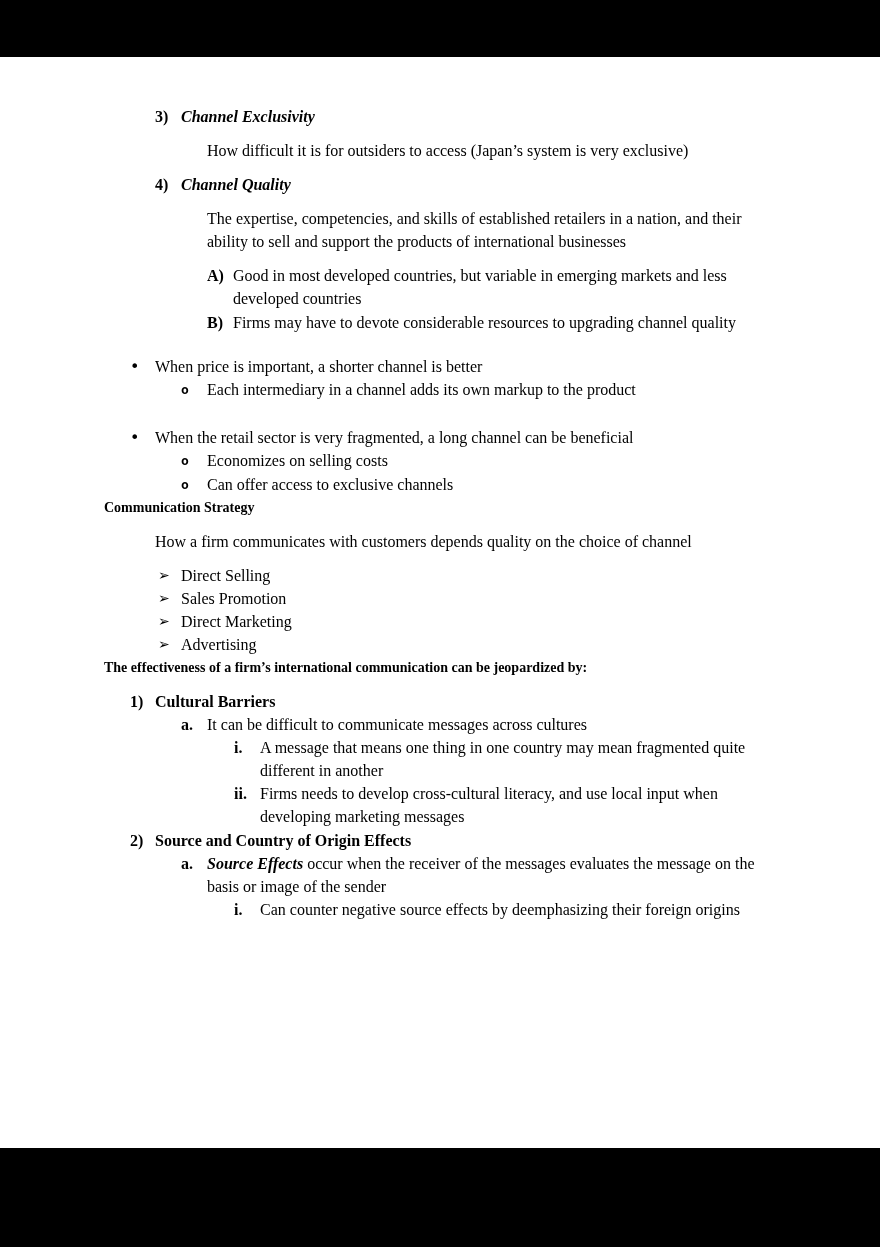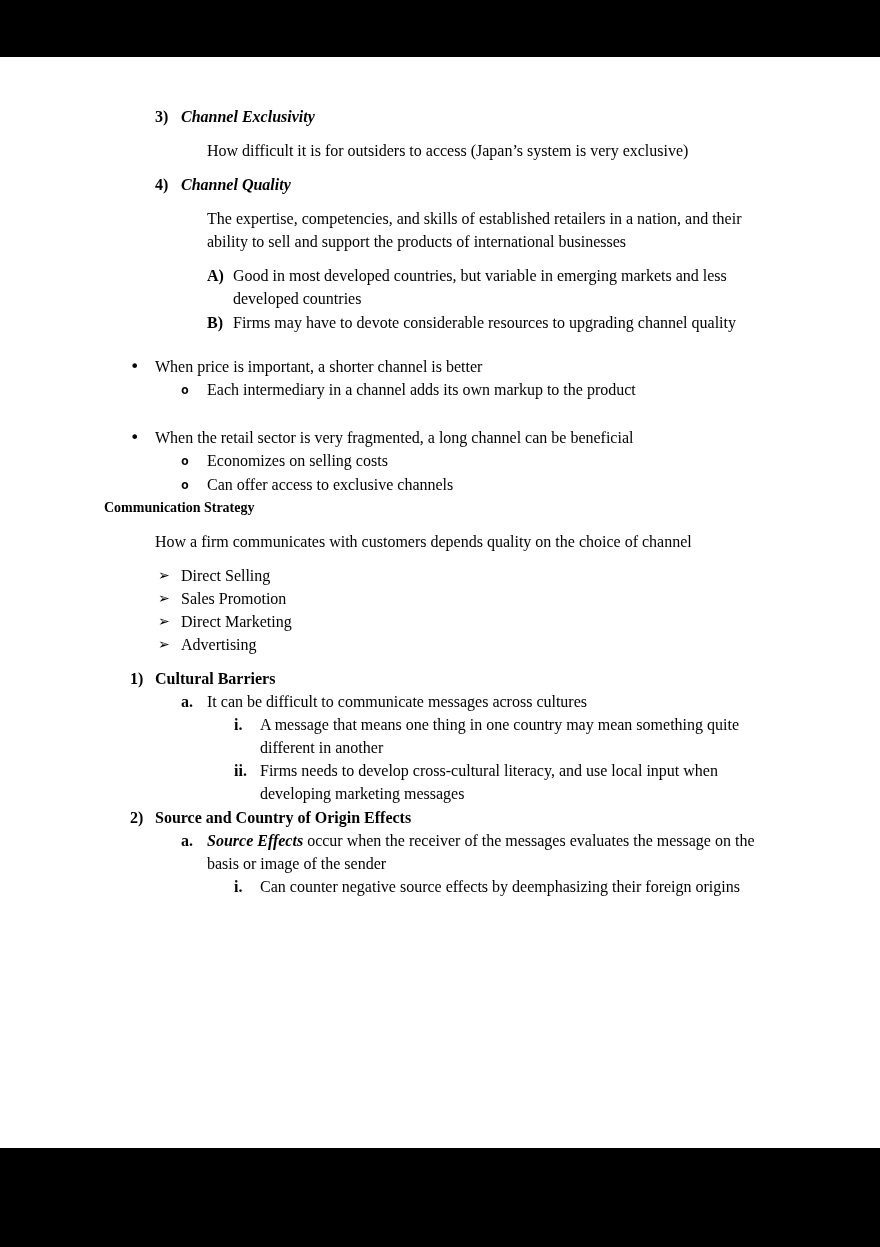--- a/index.html
+++ b/index.html
@@ -124,32 +124,33 @@
       </div>
       <div class="row ind-arr">
         <span class="marker w23 arrow">➢</span>
         <span class="text">Direct Marketing</span>
       </div>
       <div class="row ind-arr">
         <span class="marker w23 arrow">➢</span>
         <span class="text">Advertising</span>
       </div>
 
+      <h3 class="heading gap-md">The effectiveness of a firm’s international communication can be jeopardized by:</h3>
 
       <div class="row ind-1 gap-sm">
         <span class="marker w25 bold">1)</span>
         <span class="text bold">Cultural Barriers</span>
       </div>
       <div class="row ind-a">
         <span class="marker bold">a.</span>
         <span class="text">It can be difficult to communicate messages across cultures</span>
       </div>
       <div class="row ind-i">
         <span class="marker bold">i.</span>
-        <span class="text">A message that means one thing in one country may mean something quite different in another</span>
+        <span class="text">A message that means one thing in one country may mean fragmented quite different in another</span>
       </div>
       <div class="row ind-i">
         <span class="marker bold">ii.</span>
         <span class="text">Firms needs to develop cross-cultural literacy, and use local input when developing marketing messages</span>
       </div>
 
       <div class="row ind-1 gap-xs">
         <span class="marker w25 bold">2)</span>
         <span class="text bold">Source and Country of Origin Effects</span>
       </div>

